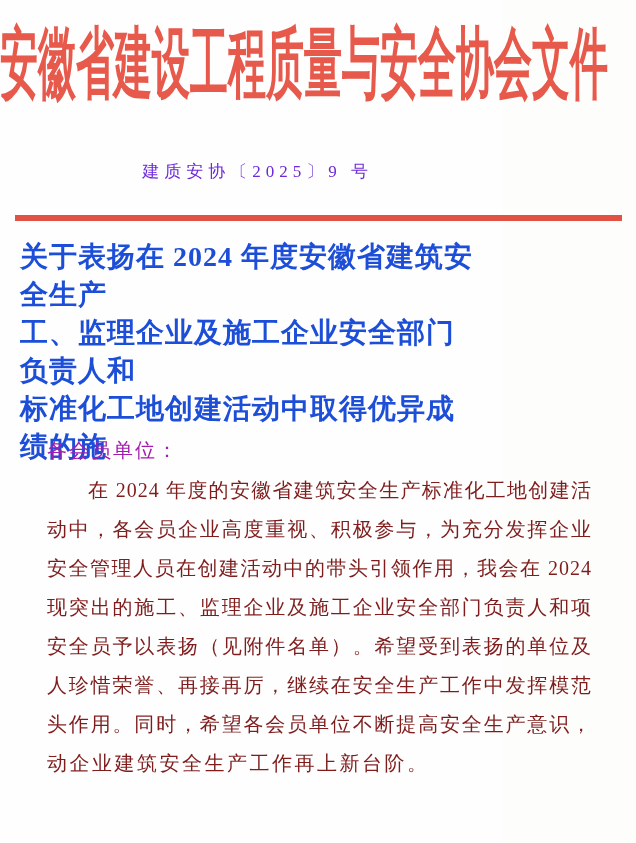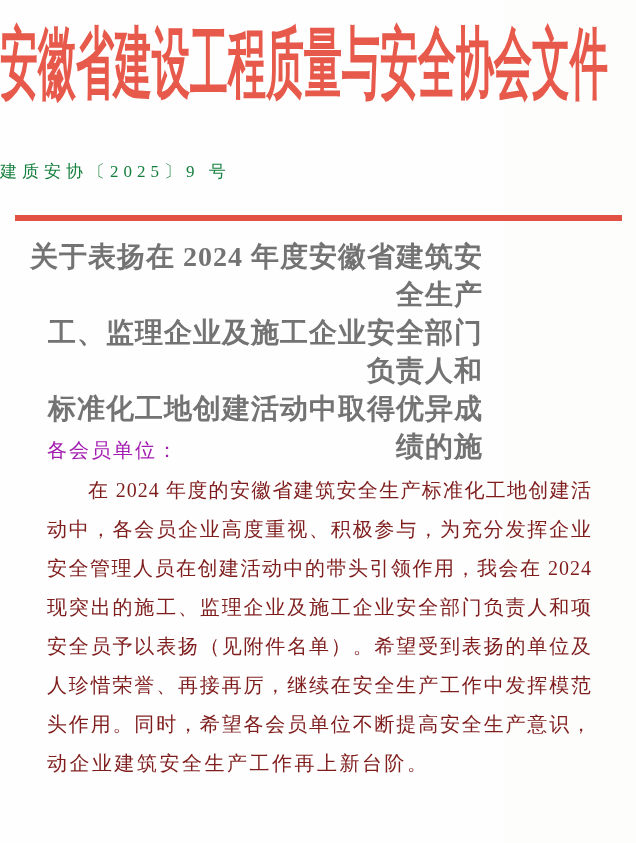--- a/index.html
+++ b/index.html
@@ -32,47 +32,47 @@
     white-space: nowrap;
     letter-spacing: 0px;
     transform: scaleY(2.05);
     transform-origin: top center;
     font-family: "Liberation Serif", "DejaVu Serif", serif;
   }
   
   .doc-number {
     position: absolute;
     top: 160px;
-    left: 0;
+    left: 12px;
     right: 0;
-    text-align: left;
+    text-align: center;
     font-size: 17px;
     letter-spacing: 5px;
-    color: #15803d;
+    color: #6d28d9;
   }
   
   .divider {
     position: absolute;
     top: 215px;
     left: 15px;
     width: 607px;
     height: 6px;
     background: #e25244;
   }
   
   .title {
     position: absolute;
     top: 238px;
     left: 20px;
     right: 20px;
-    text-align: right;
+    text-align: left;
     font-size: 28px;
     font-weight: bold;
     line-height: 38px;
-    color: #737373;
+    color: #1d4ed8;
     letter-spacing: 1px;
   }
   
   .salutation {
     position: absolute;
     top: 437px;
     left: 47px;
     font-size: 20px;
     letter-spacing: 2px;
     color: #a21caf;

